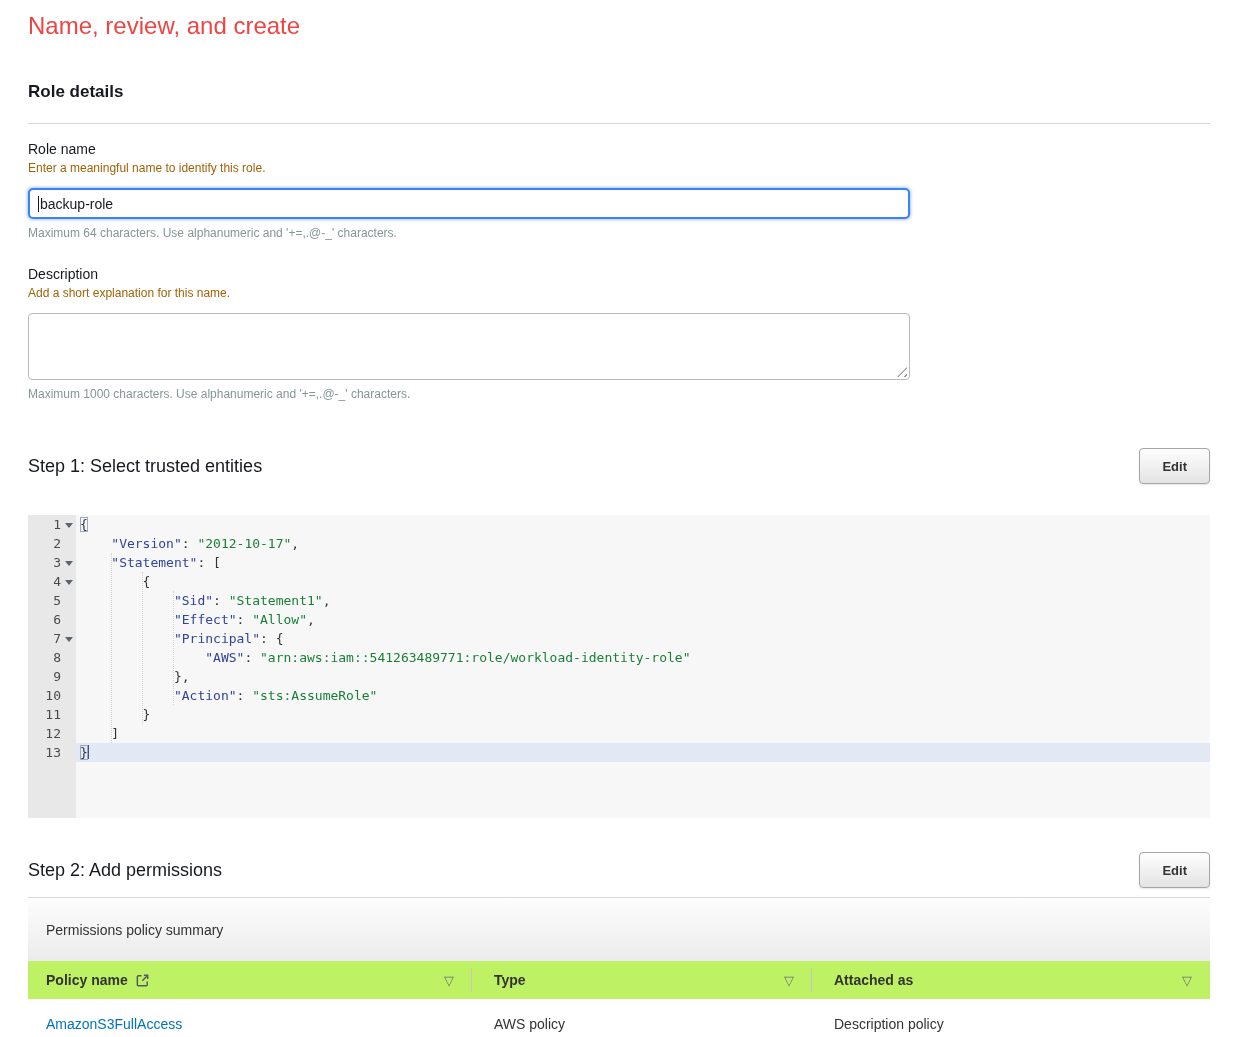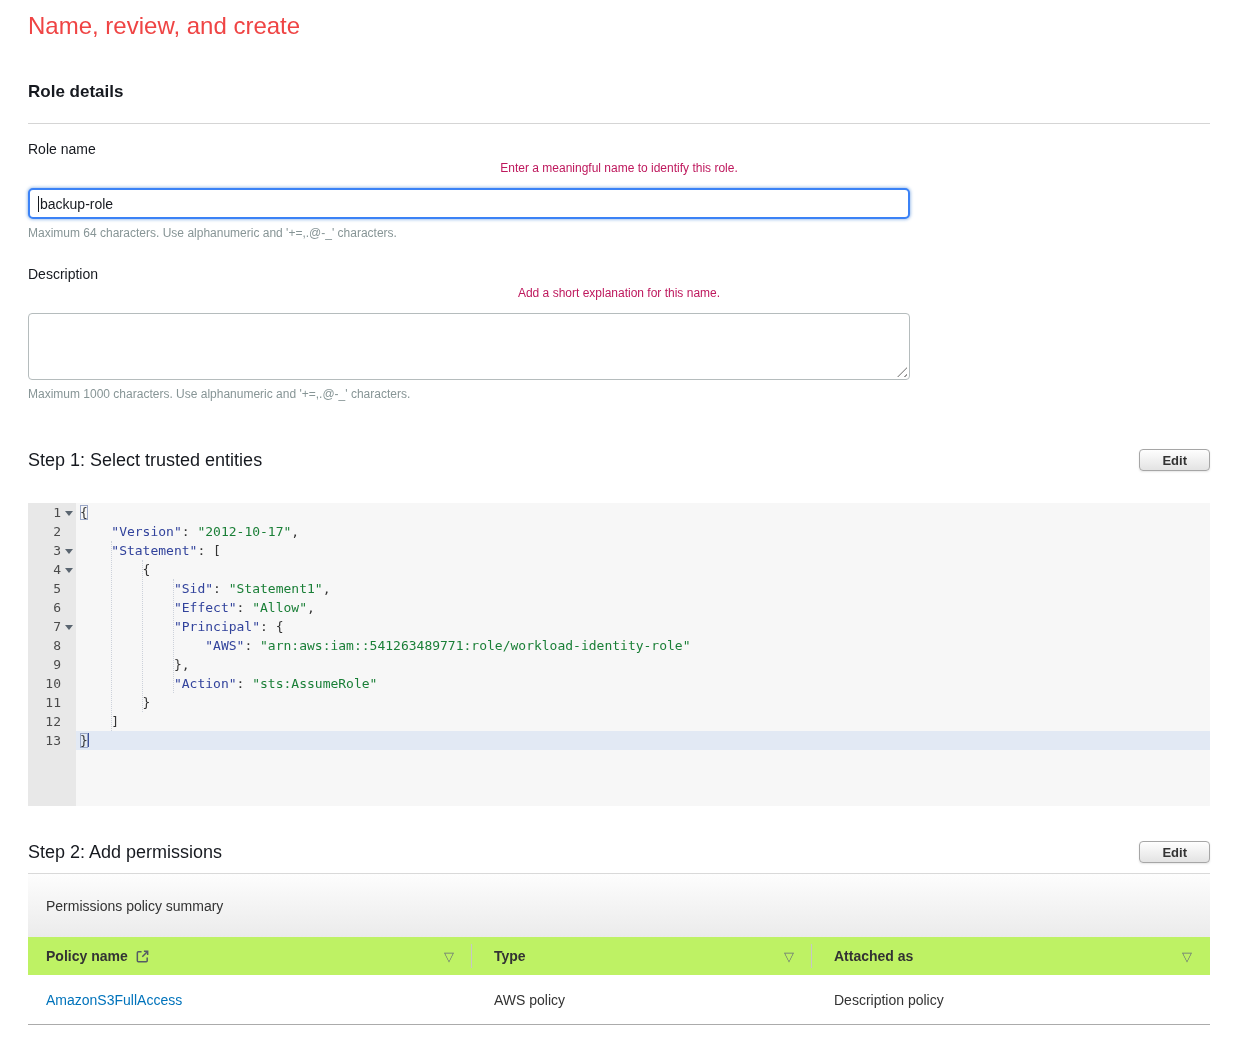--- a/index.html
+++ b/index.html
@@ -6,21 +6,21 @@
   html,body { margin:0; padding:0; background:#fff; }
   body { width:1242px; height:1037px; overflow:hidden;
          font-family:"Liberation Sans", sans-serif; color:#16191f; }
   .page { padding:9px 32px 0 28px; }
 
   h1.title { margin:0; font-size:24px; line-height:33px; font-weight:500; color:#ef4444; }
   h2.section { margin:39px 0 0; font-size:17px; line-height:22px; font-weight:700; color:#16191f; }
   .divider { margin:20px 0 0; border:0; border-top:1px solid #d5d5d5; height:0; }
 
   .field-label { margin-top:16px; font-size:14px; line-height:18px; color:#16191f; }
-  .field-help  { margin-top:3px; font-size:12px; line-height:15px; color:#be185d;text-align:center; }
+  .field-help  { margin-top:3px; font-size:12px; line-height:15px; color:#a16207; }
   .constraint  { margin-top:7px; font-size:12px; line-height:15px; color:#879596; }
 
   .input-wrap { position:relative; margin-top:12px; width:882px; }
   input.text-input {
     width:882px; height:31px; padding:0 10px; font-size:14px; color:#16191f;
     font-family:"Liberation Sans", sans-serif;
     border:2px solid #3b82f6; border-radius:5px; outline:none;
     box-shadow:0 0 3px 1px rgba(59,127,212,0.45); background:#fff;
   }
   .caret { position:absolute; left:10px; top:8px; width:1px; height:16px; background:#16191f; }
@@ -34,21 +34,21 @@
   .resize-handle span {
     position:absolute; right:3px; top:-13px; width:10px; height:10px;
     background:repeating-linear-gradient(135deg, transparent 0 2px, #9a9a9a 2px 3px, transparent 3px 5px);
     clip-path:polygon(100% 0, 100% 100%, 0 100%);
   }
 
   .step-row { margin-top:46px; display:flex; justify-content:space-between; align-items:center; }
   .step-row.second { margin-top:34px; }
   .step-heading { font-size:18px; line-height:24px; font-weight:400; color:#16191f; }
   .btn {
-    min-width:68px; height:22px; padding:0 22px; cursor:pointer;
+    min-width:68px; height:36px; padding:0 22px; cursor:pointer;
     background:linear-gradient(#fefefe,#e3e3e3); border:1px solid #a6a6a6; border-radius:4px;
     font-family:"Liberation Sans", sans-serif; font-weight:700; font-size:13px; color:#333;
     box-shadow:0 1px 2px rgba(0,0,0,0.10);
   }
 
   
   .editor { margin-top:31px; display:flex; height:303px; background:#f7f7f7; overflow:hidden;
             font-family:"DejaVu Sans Mono", monospace; font-size:13px; line-height:19px; }
   .gutter { width:48px; background:#e8e8e8; color:#4b4b4b; flex:none; }
   .gline { position:relative; height:19px; padding-right:15px; text-align:right; }

